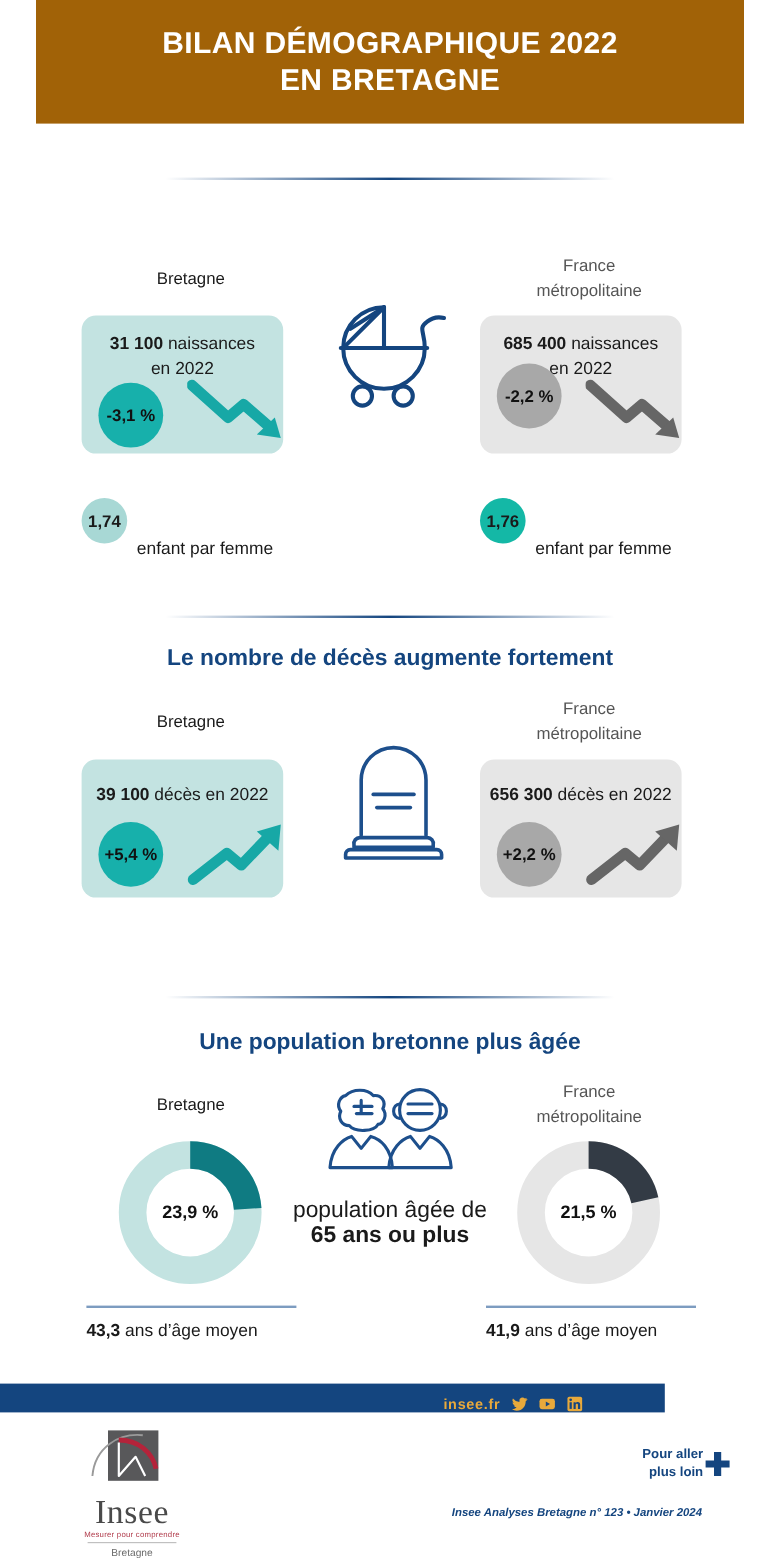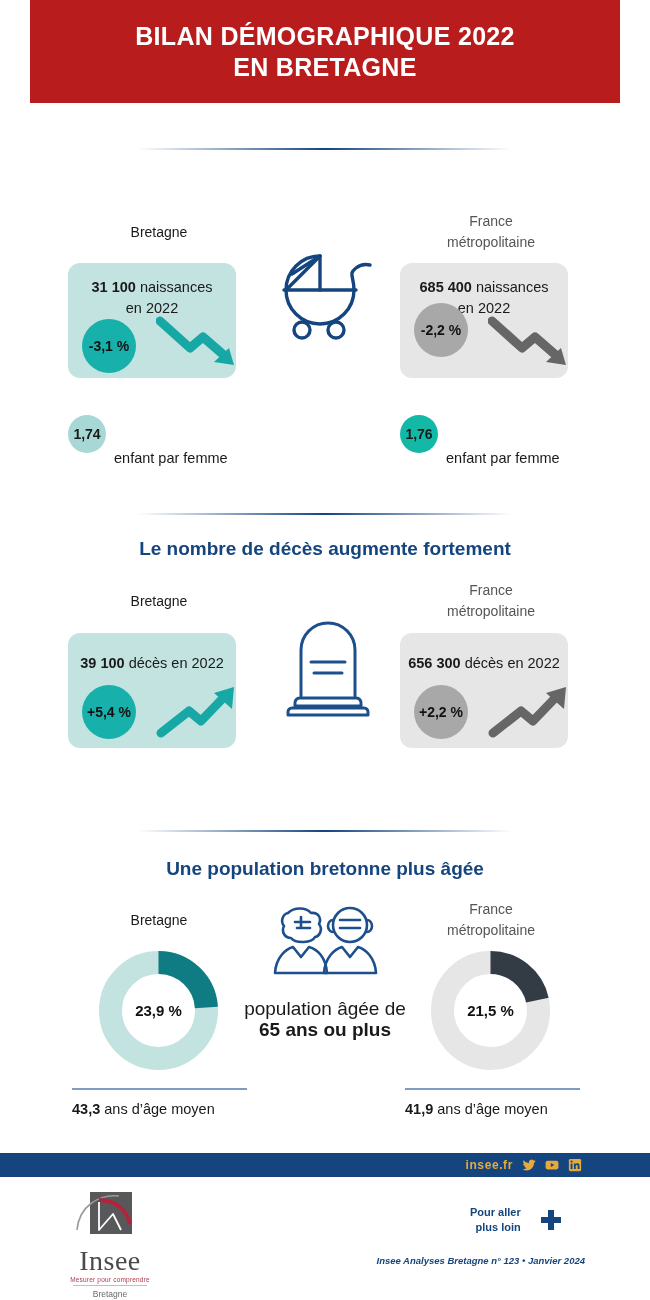--- a/index.html
+++ b/index.html
@@ -6,21 +6,21 @@
   body{
     width:650px;height:1300px;background:#ffffff;
     font-family:"Liberation Sans","DejaVu Sans",sans-serif;
     color:#1a1a1a;position:relative;overflow:hidden;
   }
   .page{width:650px;height:1300px;position:relative;}
 
   
   .banner{
     position:absolute;left:30px;top:0;width:590px;height:103px;
-    background:#b91c1c;display:flex;align-items:center;justify-content:center;
+    background:#a16207;display:flex;align-items:center;justify-content:center;
   }
   .banner-title{
     color:#ffffff;font-weight:bold;font-size:25px;line-height:31px;
     text-align:center;letter-spacing:.3px;
   }
 
   
   .divider{
     position:absolute;left:138px;width:374px;height:2px;
     background:linear-gradient(to right,rgba(20,69,127,0) 0%,#14457f 50%,rgba(20,69,127,0) 100%);
@@ -87,38 +87,38 @@
   }
   .mid-caption b{font-weight:bold;}
 
   
   .age-rule{position:absolute;height:2px;background:#7d9cc0;width:175px;}
   .age-text{position:absolute;font-size:14.5px;color:#1a1a1a;width:250px;}
   .age-text b{font-weight:bold;}
 
   
   .footer-bar{
-    position:absolute;left:0;top:1153px;width:650px;height:24px;background:#14457f;
-    display:flex;align-items:center;justify-content:flex-end;
+    position:absolute;left:0;top:1153px;width:554px;height:24px;background:#14457f;
+    display:flex;align-items:flex-end;justify-content:flex-end;
   }
   .footer-bar .inner{display:flex;align-items:center;gap:9px;padding-right:68px;}
   .insee-fr{color:#e8a93b;font-weight:bold;font-size:12px;letter-spacing:.6px;}
   .soc{width:14px;height:14px;display:block;}
 
   .logo-wrap{position:absolute;left:55px;top:1190px;width:110px;text-align:center;}
   .logo-mark{position:relative;width:110px;height:56px;margin:0 auto;}
   .logo-name{
     font-family:"Liberation Serif","DejaVu Serif",serif;
     font-size:28px;color:#4a4a4a;line-height:28px;letter-spacing:.5px;margin-top:1px;
   }
   .logo-tag{font-size:6.5px;color:#b03a4a;letter-spacing:.2px;margin-top:1px;}
   .logo-tag-rule{width:74px;height:1px;background:#c0c0c0;margin:2px auto 0;}
   .logo-region{font-size:8.5px;color:#6a6a6a;margin-top:3px;}
 
-  .pal-wrap{position:absolute;left:470px;top:1205px;width:140px;display:flex;align-items:center;justify-content:flex-start;gap:18px;}
+  .pal-wrap{position:absolute;left:470px;top:1205px;width:140px;display:flex;align-items:center;justify-content:flex-end;gap:0;}
   .pal-text{color:#14457f;font-weight:bold;font-size:11px;line-height:15px;text-align:right;}
   .source-line{
     position:absolute;left:330px;top:1255px;width:255px;text-align:right;
     font-style:italic;font-weight:bold;font-size:9.5px;color:#14457f;
   }
 </style>
 </head>
 <body>
 
 <div class="page">

